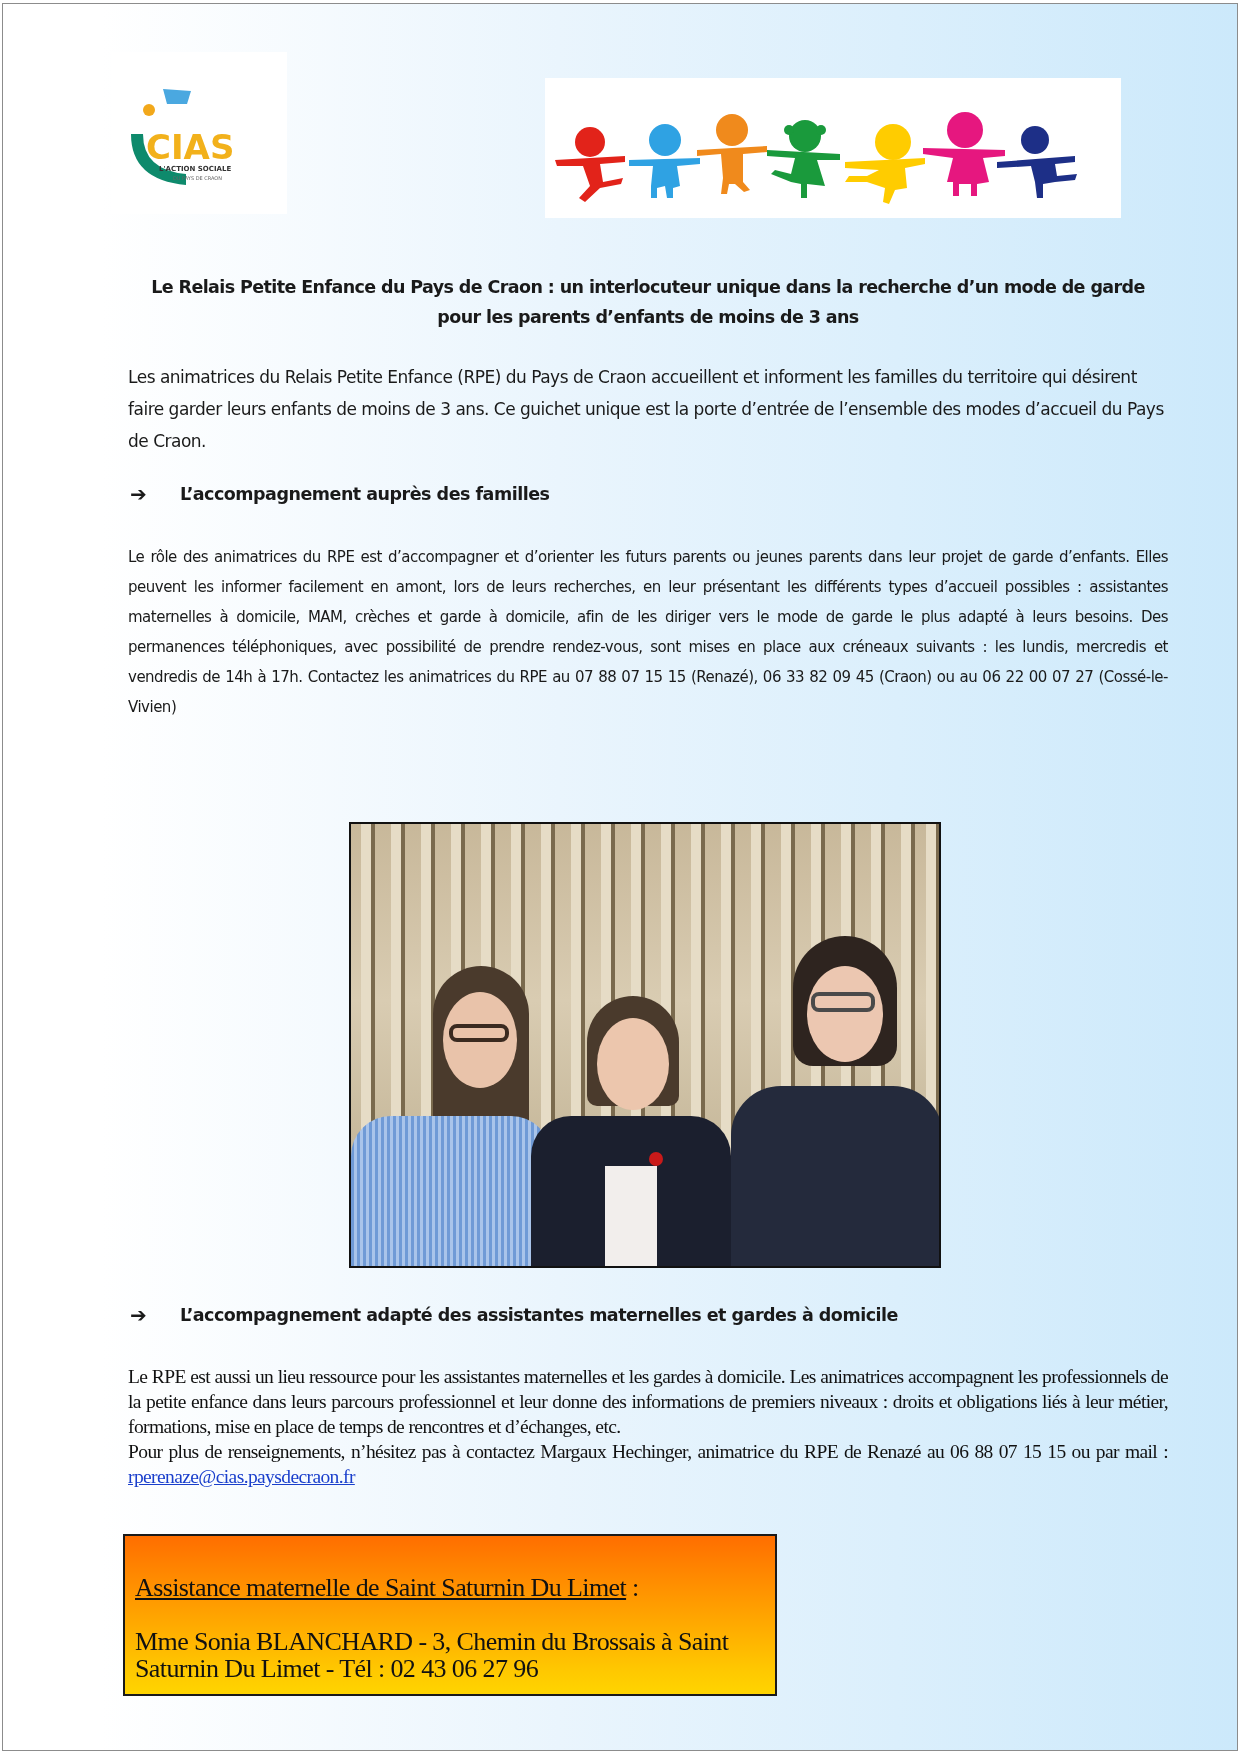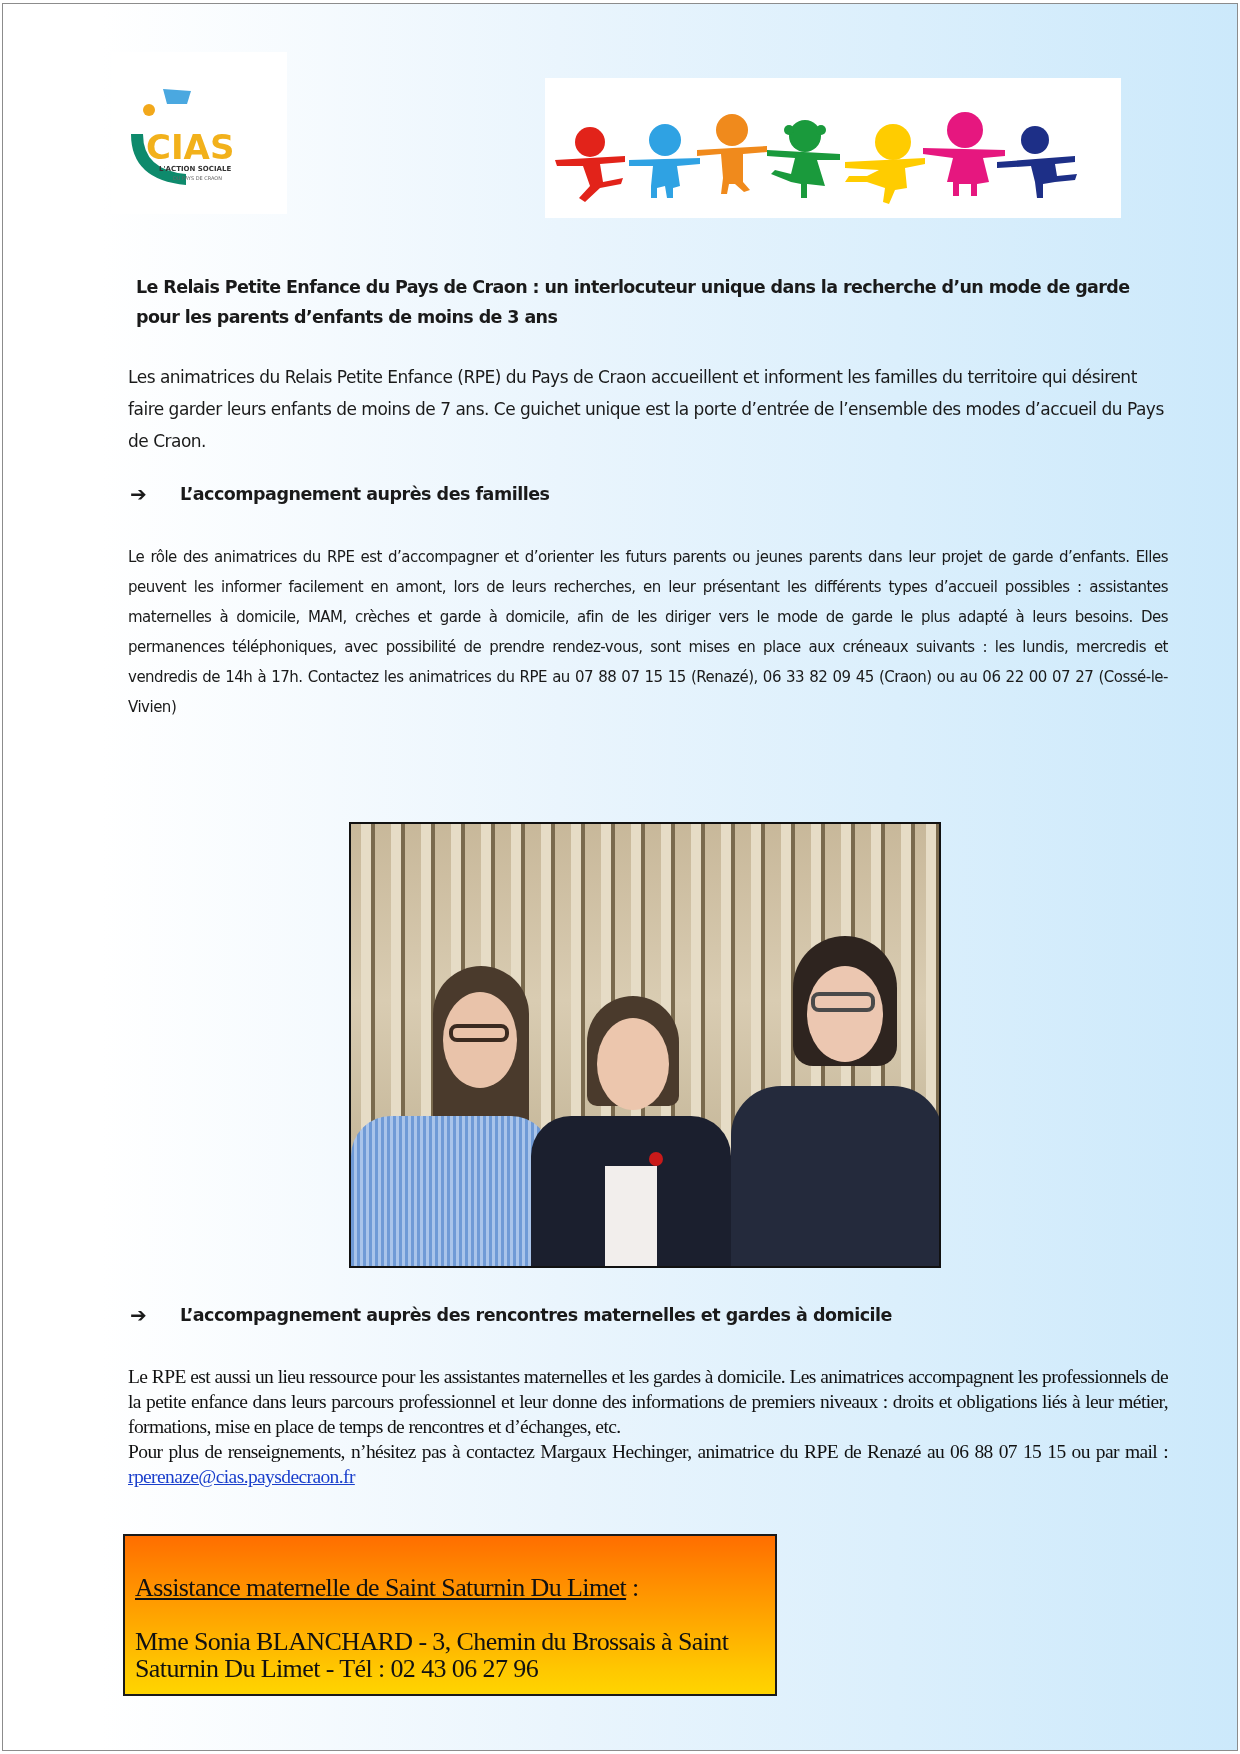--- a/index.html
+++ b/index.html
@@ -13,23 +13,24 @@
       position: absolute; left: 108px; top: 48px; width: 176px; height: 162px;
       background: #ffffff;
     }
     .kids-banner {
       position: absolute; left: 542px; top: 74px; width: 576px; height: 140px;
       background: #ffffff;
     }
     .sans { font-family: "DejaVu Sans", sans-serif; color: #1a1a1a; }
     .serif { font-family: "Liberation Serif", serif; color: #111; }
     .title {
-      position: absolute; left: 133px; top: 268px; width: 1040px;
+      position: absolute; left: 125px; top: 268px; width: 1040px;
       font-size: 17.5px; font-weight: bold; line-height: 30px;
       letter-spacing: -0.6px;
+      text-align: center;
     }
     .intro {
       position: absolute; left: 125px; top: 357px; width: 1040px;
       font-size: 17px; line-height: 32px; letter-spacing: -0.5px;
     }
     .section-head {
       position: absolute; left: 127px; font-size: 17.5px; font-weight: bold;
       line-height: 26px; letter-spacing: -0.5px; display: flex; align-items: center;
     }
     .section-head .arrow { width: 50px; font-size: 20px; }
@@ -106,21 +107,21 @@
       </g>
       <g>
         <circle cx="490" cy="62" r="14" fill="#1d2f87"></circle>
         <path d="M452,84 L530,78 L530,84 L510,86 L512,98 L532,96 L530,102 L510,104 L498,106 L498,120 L492,120 L490,104 L486,88 L452,90 Z" fill="#1d2f87"></path>
       </g>
     </svg>
   </div>
 
   <div class="title sans">Le Relais Petite Enfance du Pays de Craon : un interlocuteur unique dans la recherche d’un mode de garde pour les parents d’enfants de moins de 3 ans</div>
 
-  <div class="intro sans">Les animatrices du Relais Petite Enfance (RPE) du Pays de Craon accueillent et informent les familles du territoire qui désirent faire garder leurs enfants de moins de 7 ans. Ce guichet unique est la porte d’entrée de l’ensemble des modes d’accueil du Pays de Craon.</div>
+  <div class="intro sans">Les animatrices du Relais Petite Enfance (RPE) du Pays de Craon accueillent et informent les familles du territoire qui désirent faire garder leurs enfants de moins de 3 ans. Ce guichet unique est la porte d’entrée de l’ensemble des modes d’accueil du Pays de Craon.</div>
 
   <div class="section-head sans" style="top: 477px;">
     <span class="arrow">➔</span>
     <span>L’accompagnement auprès des familles</span>
   </div>
 
   <div class="body1 sans">Le rôle des animatrices du RPE est d’accompagner et d’orienter les futurs parents ou jeunes parents dans leur projet de garde d’enfants.  Elles peuvent les informer facilement en amont, lors de leurs recherches, en leur présentant les différents types d’accueil possibles : assistantes maternelles à domicile, MAM, crèches et garde à domicile, afin de les diriger vers le mode de garde le plus adapté à leurs besoins. Des permanences téléphoniques, avec possibilité de prendre rendez-vous, sont mises en place aux créneaux suivants : les lundis, mercredis et vendredis de 14h à 17h. Contactez les animatrices du RPE au 07 88 07 15 15 (Renazé), 06 33 82 09 45 (Craon) ou au 06 22 00 07 27 (Cossé-le-Vivien)</div>
 
   <div class="photo">
     <div class="slat" style="left:10px"></div>
@@ -162,21 +163,21 @@
     <div class="person" style="left:380px; width:212px; height:330px;">
       <div style="position:absolute; left:62px; top:0; width:104px; height:130px; background:#2e241f; border-radius:52px 52px 20px 20px;"></div>
       <div class="head" style="left:76px; top:30px; width:76px; height:96px; background:#ecc7b1;"></div>
       <div style="position:absolute; left:80px; top:56px; width:64px; height:20px; border:4px solid #4a4a4a; border-radius:8px;"></div>
       <div style="position:absolute; left:0; top:150px; width:212px; height:180px; background:#242a3c; border-radius:50px 50px 0 0;"></div>
     </div>
   </div>
 
   <div class="section-head sans" style="top: 1298px;">
     <span class="arrow">➔</span>
-    <span>L’accompagnement auprès des rencontres maternelles et gardes à domicile</span>
+    <span>L’accompagnement adapté des assistantes maternelles et gardes à domicile</span>
   </div>
 
   <div class="body2 serif">
     <span>Le RPE est aussi un lieu ressource pour les assistantes maternelles et les gardes à domicile. Les animatrices accompagnent les professionnels de la petite enfance dans leurs parcours professionnel et leur donne des informations de premiers niveaux : droits et obligations liés à leur métier, formations, mise en place de temps de rencontres et d’échanges, etc.</span><br>
     <span>Pour plus de renseignements, n’hésitez pas à contactez Margaux Hechinger, animatrice du RPE de Renazé au 06 88 07 15 15 ou par mail : </span><a>rperenaze@cias.paysdecraon.fr</a>
   </div>
 
   <div class="info-box serif">
     <div><span class="ib-title">Assistance maternelle de Saint Saturnin Du Limet</span><span> :</span></div>
     <div style="height:27px"></div>

